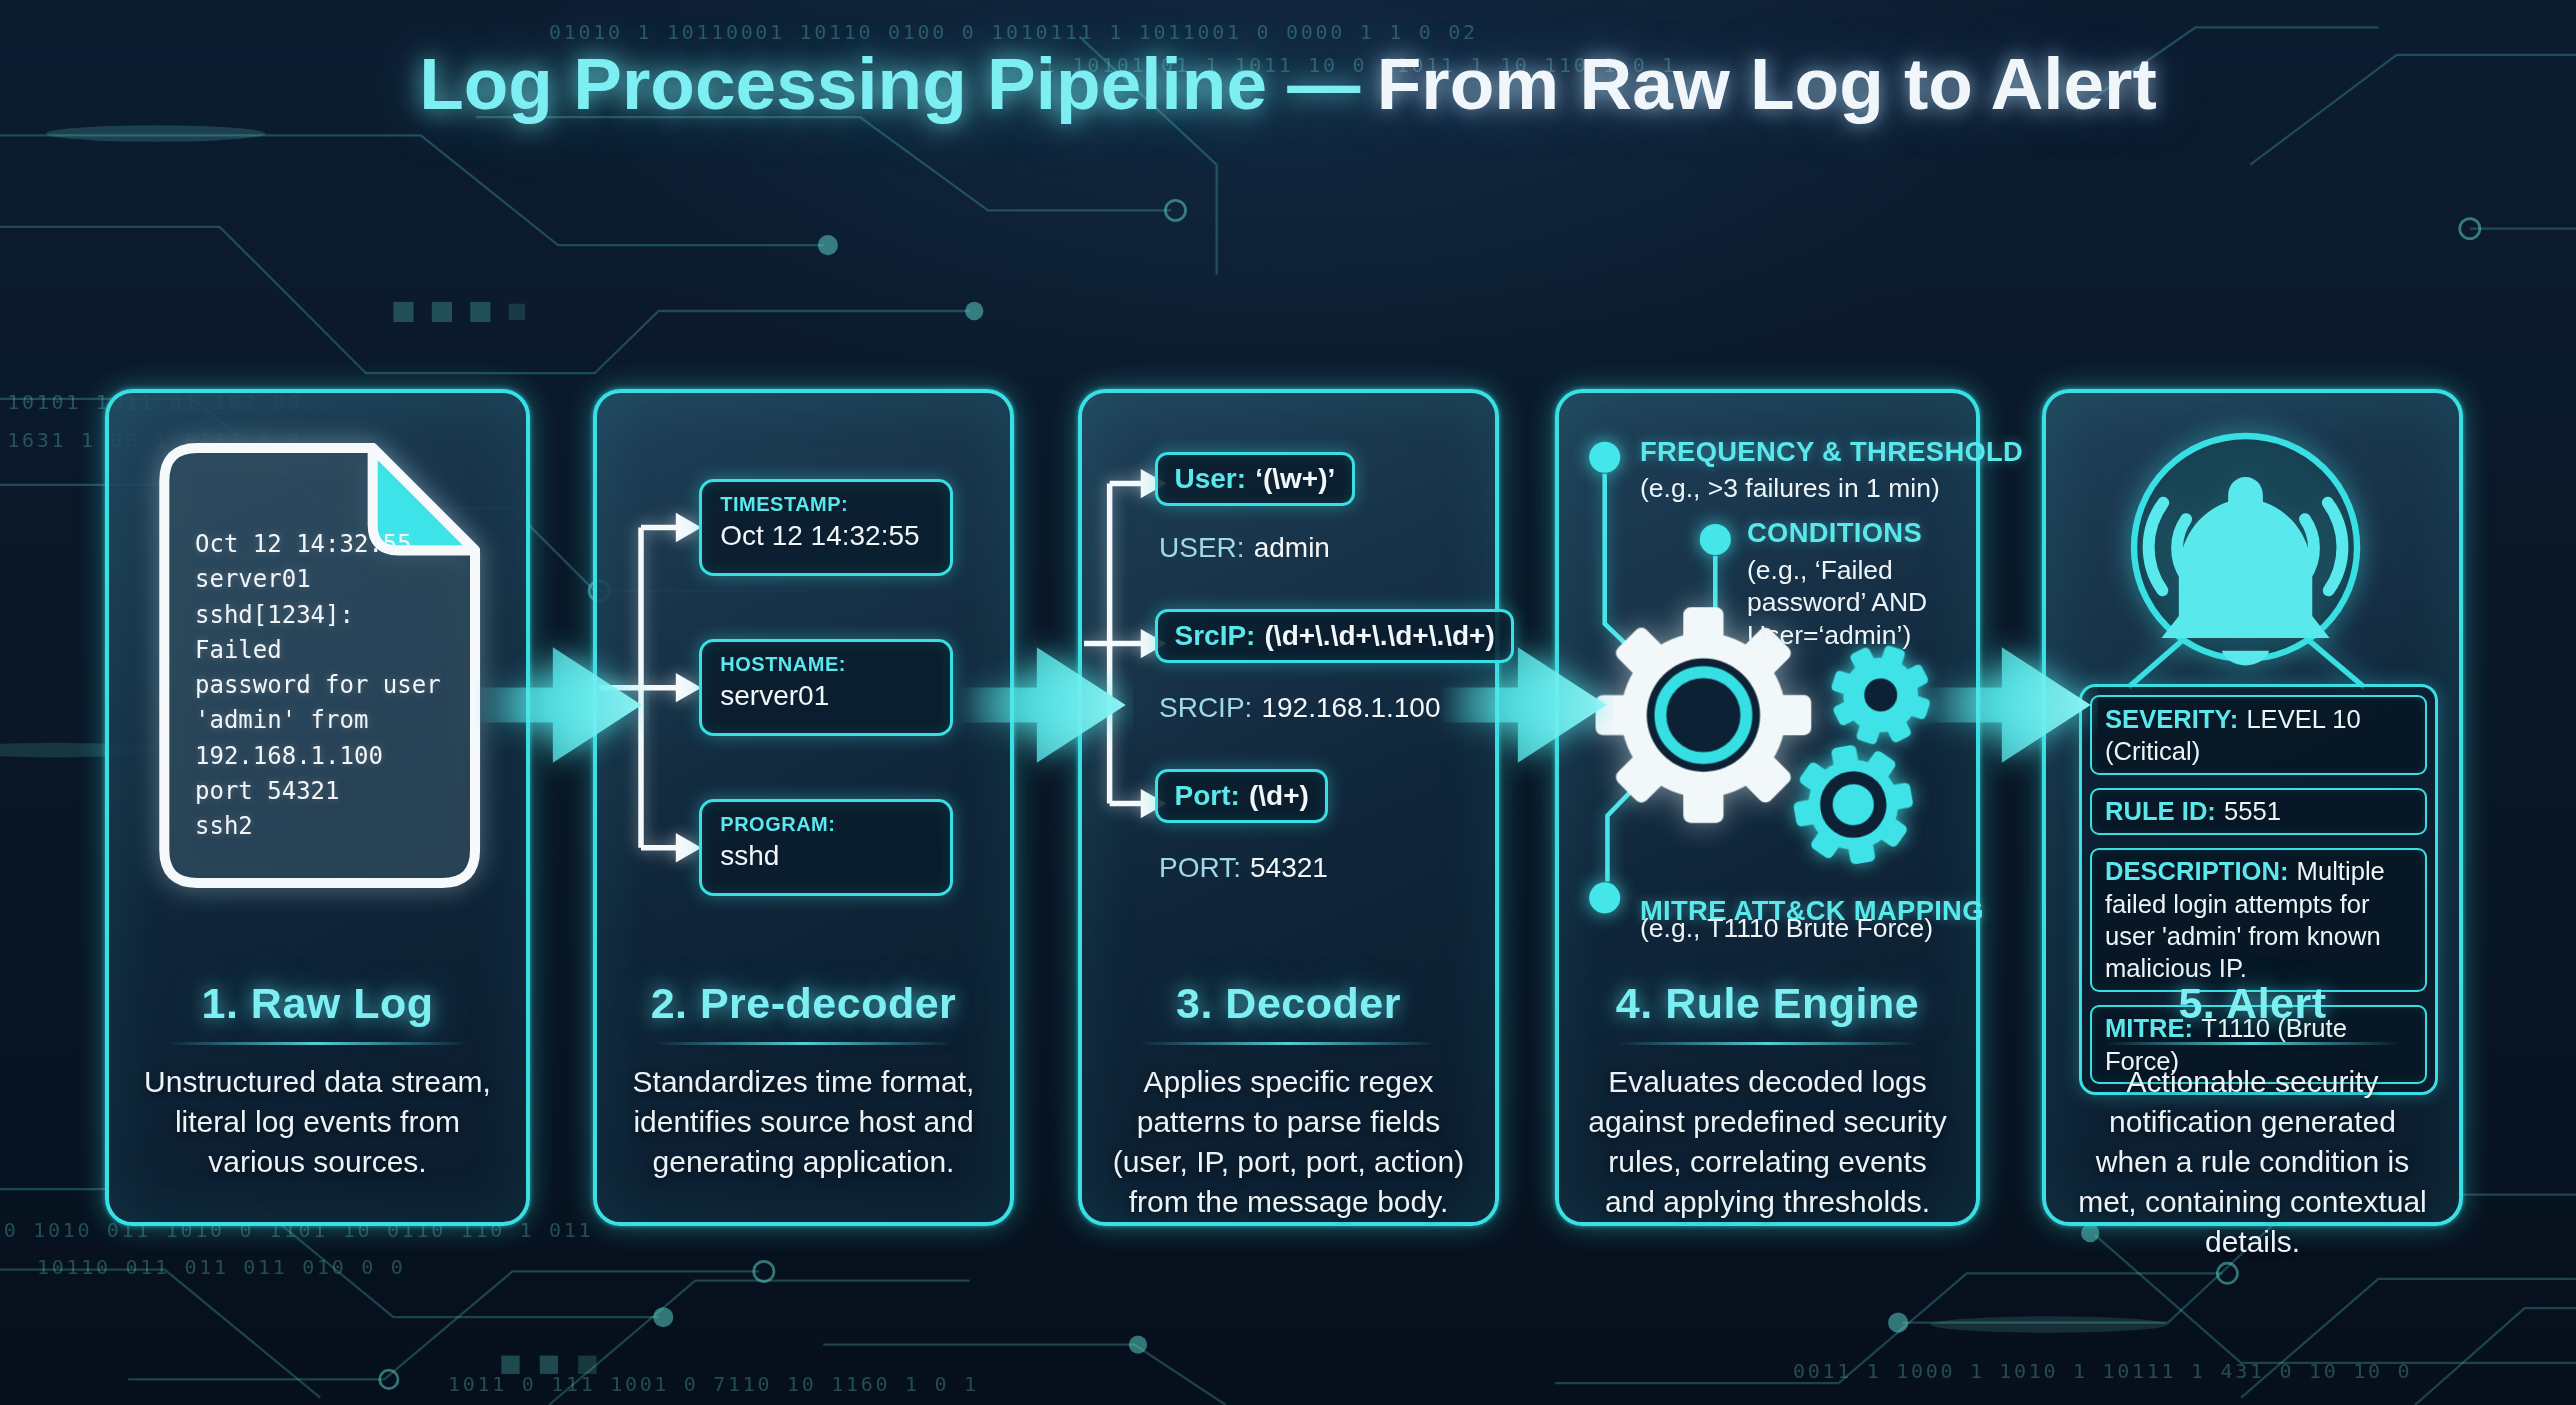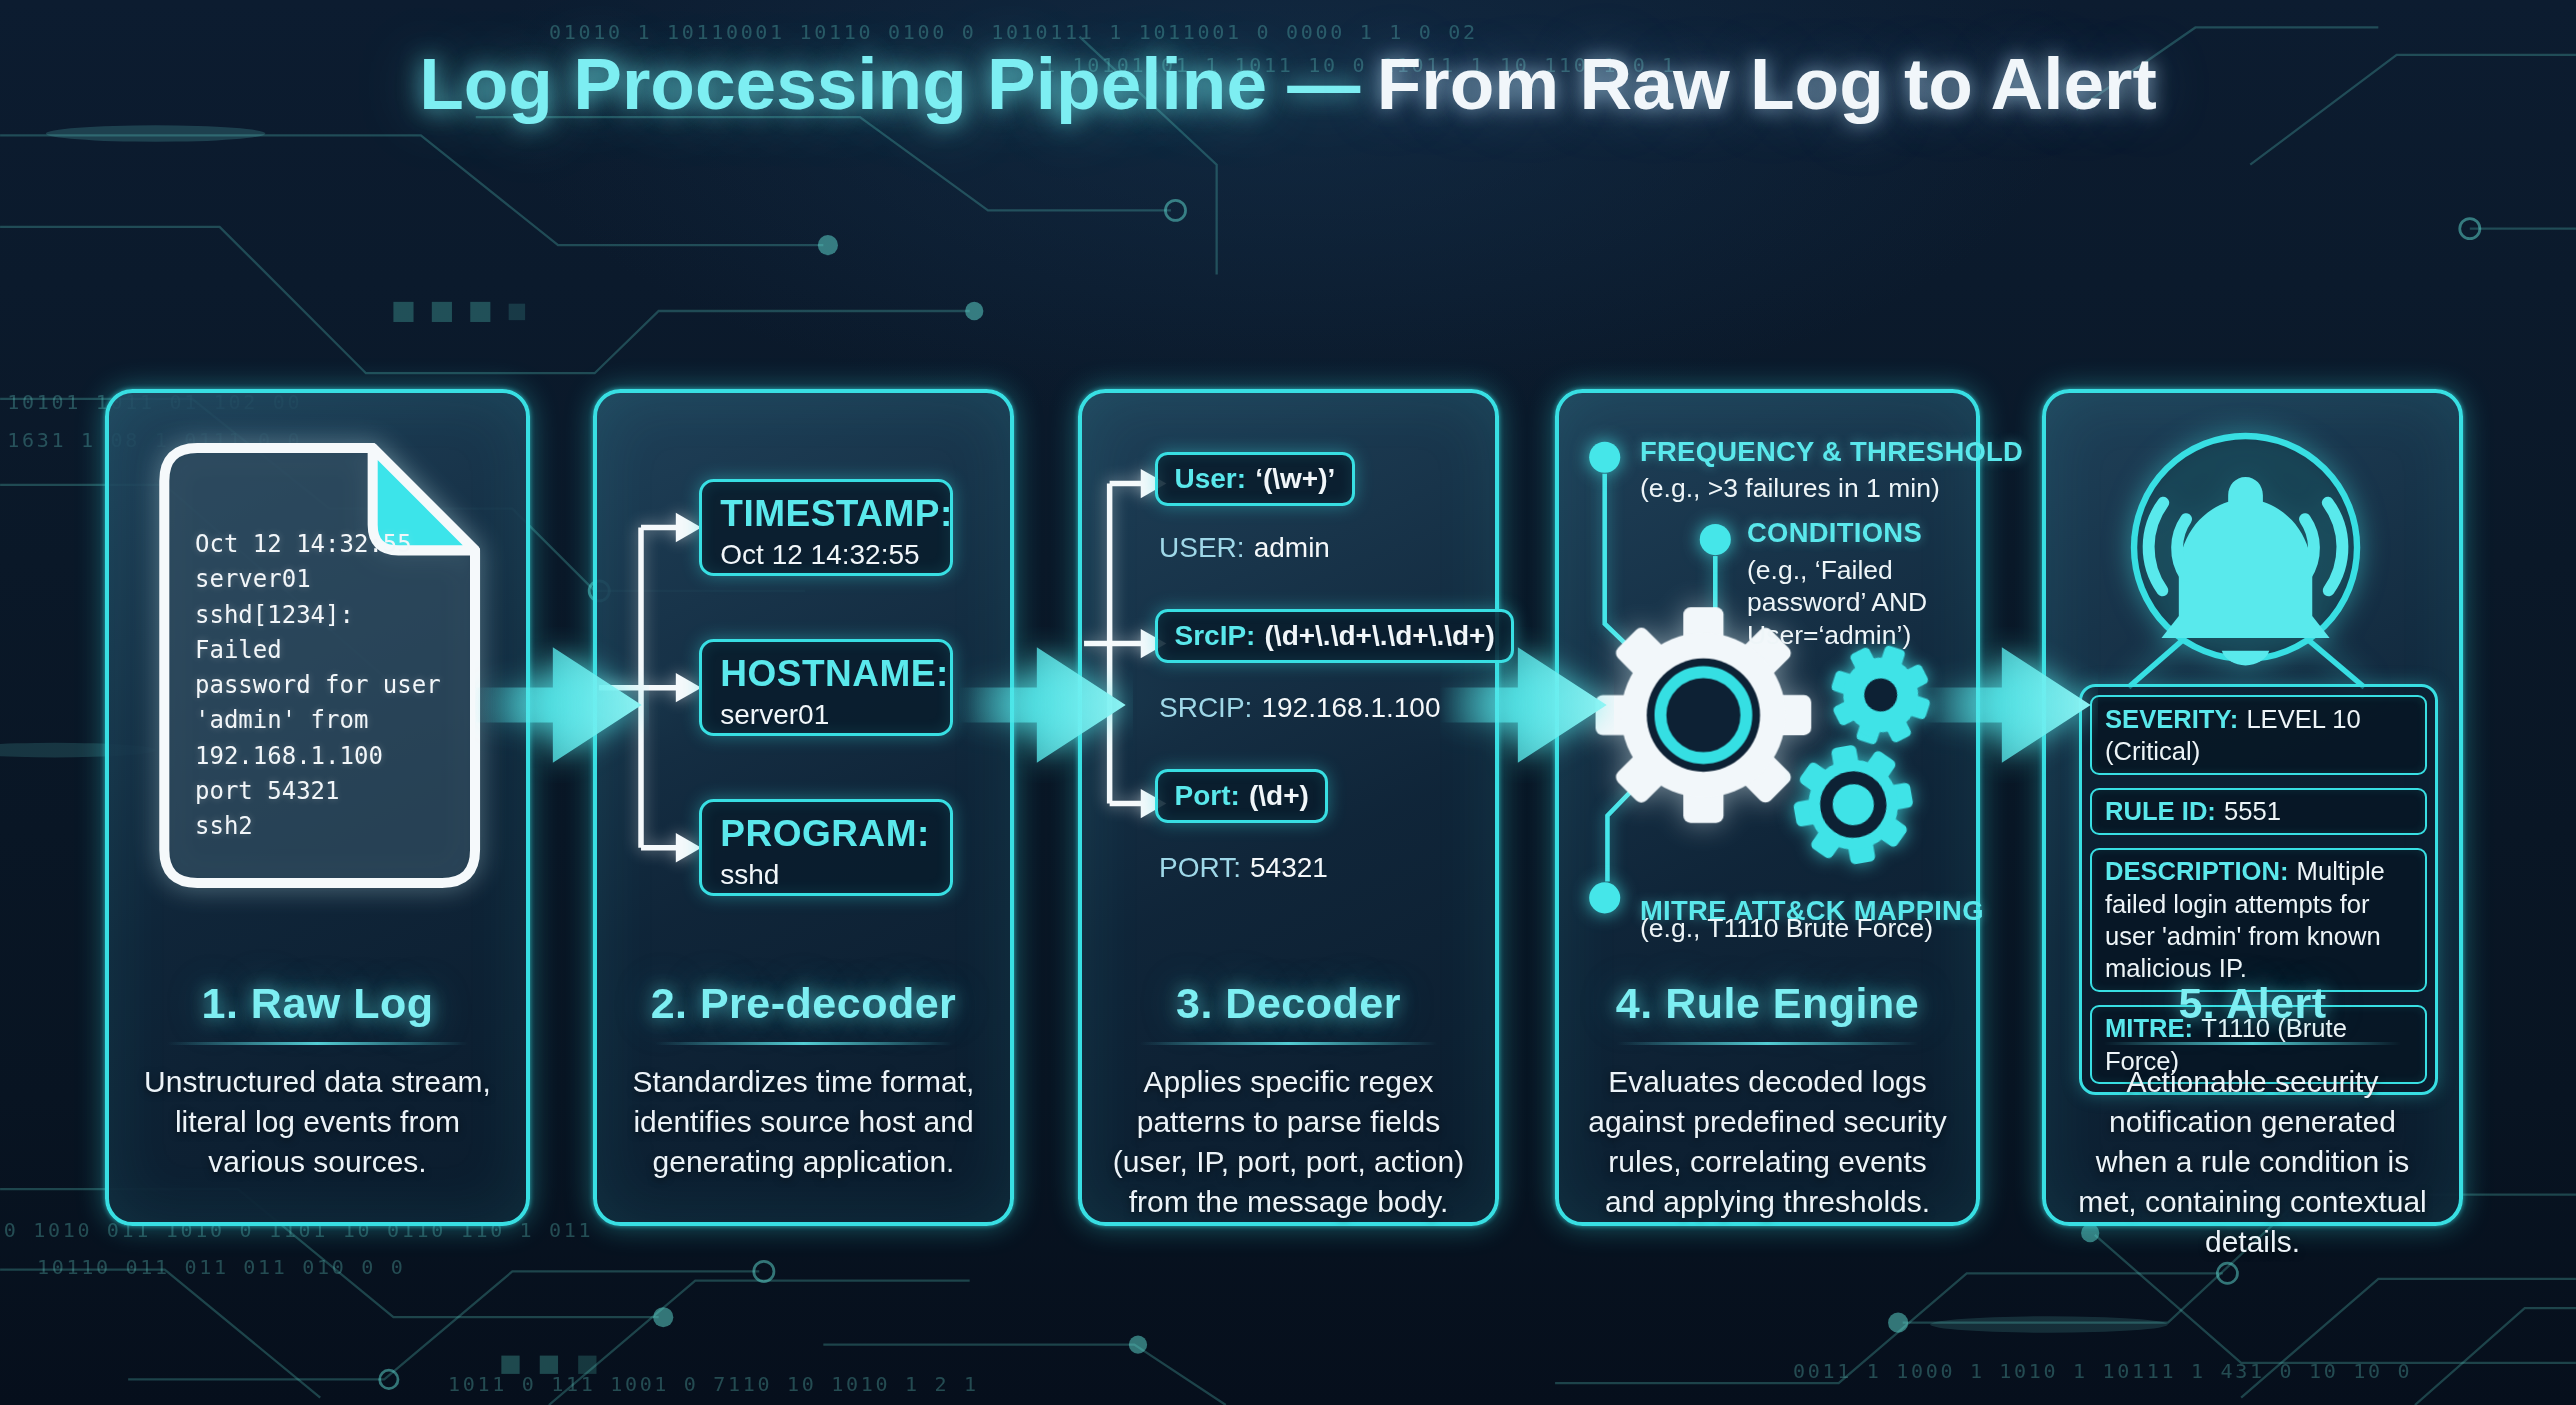--- a/index.html
+++ b/index.html
@@ -58,21 +58,21 @@
     font-family:"DejaVu Sans Mono",monospace;font-size:24px;line-height:1.47;
     color:#f2f6f9;text-shadow:0 0 7.3px rgba(255,255,255,.25);
   }
   
   .fbox{
     position:absolute;left:102px;width:254px;height:97px;box-sizing:border-box;
     border:3.7px solid #38dfe3;border-radius:14.6px;background:rgba(9,28,44,.88);
     box-shadow:0 0 16.5px rgba(56,223,227,.40),inset 0 0 14.6px rgba(56,223,227,.12);
     padding:11px 18.3px;
   }
-  .flabel{color:#5ae8ec;font-weight:bold;font-size:37px;letter-spacing:0.5px;}
+  .flabel{color:#5ae8ec;font-weight:bold;font-size:20px;letter-spacing:0.5px;}
   .fvalue{color:#f1f6f9;font-size:28px;margin-top:3.7px;}
   
   .pbox{
     position:absolute;left:73px;box-sizing:border-box;white-space:nowrap;
     border:3.7px solid #38dfe3;border-radius:12.8px;background:rgba(9,28,44,.88);
     box-shadow:0 0 16.5px rgba(56,223,227,.40),inset 0 0 12.8px rgba(56,223,227,.12);
     padding:8.2px 16.5px;font-size:28px;font-weight:bold;
   }
   .plab{color:#5ae8ec;}
   .ppat{color:#f1f6f9;margin-left:9.1px;}
@@ -160,21 +160,21 @@
   <ellipse cx="2240" cy="1448" rx="130" ry="9" fill="rgba(110,235,230,.14)"></ellipse>
 </svg>
 
 <div class="bin" style="left:549px;top:20px;">01010 1 10110001 10110 0100 0 1010111 1 1011001 0 0000 1 1 0 02</div>
 <div class="bin" style="left:1043px;top:53px;">1 10101101 1 1011 10 0 11011 1 10 110 1 0 1</div>
 <div class="bin" style="left:7.3px;top:390px;">10101 1011 01 102 00</div>
 <div class="bin" style="left:7.3px;top:428px;">1631 1 08 1 0111 0 0</div>
 <div class="bin" style="left:3.7px;top:1218px;">0 1010 011 1010 0 1101 10 0110 110 1 011</div>
 <div class="bin" style="left:37px;top:1255px;">10110 011 011 011 010 0 0</div>
 <div class="bin" style="left:1793px;top:1359px;">0011 1 1000 1 1010 1 10111 1 431 0 10 10 0</div>
-<div class="bin" style="left:448px;top:1372px;">1011 0 111 1001 0 7110 10 1010 1 2 1</div>
+<div class="bin" style="left:448px;top:1372px;">1011 0 111 1001 0 7110 10 1160 1 0 1</div>
 
 <h1 class="title" style="margin:0;">
   <span class="accent">Log Processing Pipeline —</span><span class="main">From Raw Log to Alert</span>
 </h1>
 
 <div class="beam" style="left:424px;"></div>
 <div class="beam" style="left:908px;"></div>
 <div class="beam" style="left:1390px;"></div>
 <div class="beam" style="left:1873px;"></div>
 

